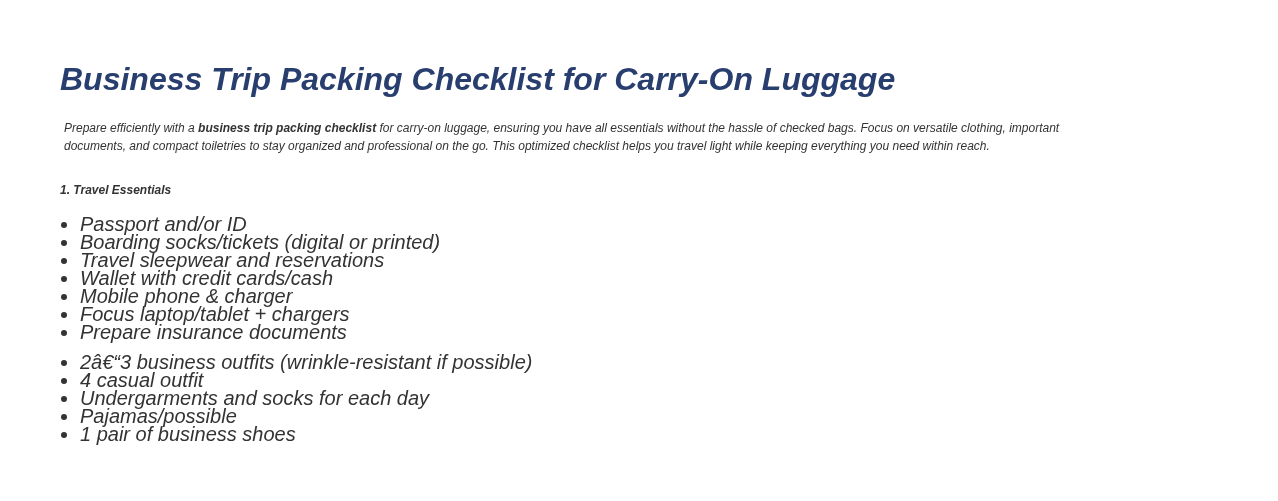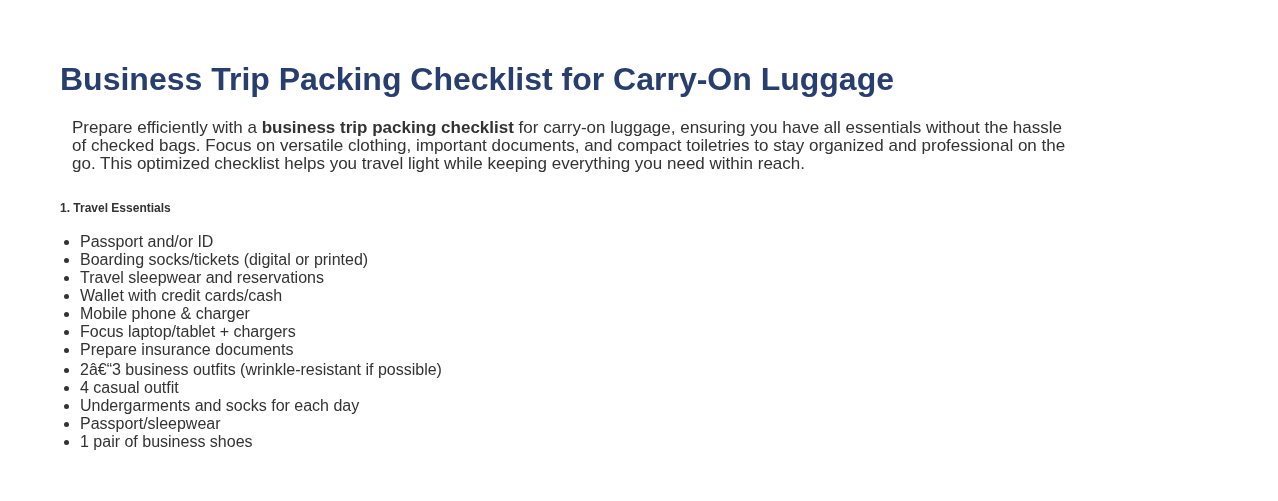--- a/index.html
+++ b/index.html
@@ -8,49 +8,50 @@
     background: #ffffff;
     font-family: "Liberation Sans", sans-serif;
     color: #333333;
   }
   .page {
     width: 1177px;
     height: 501px;
     overflow: hidden;
     background: #ffffff;
     position: relative;
+    font-style: italic;
   }
   .content {
     padding: 40px 86px 0 60px;
   }
   .page-title {
     font-size: 32px;
     font-weight: bold;
     color: #283e6e;
     margin: 21px 0;
     line-height: 1.15;
   }
   .intro {
-    font-size: 17px;
+    font-size: 12px;
     line-height: 18px;
-    margin: 16px 12px;
+    margin: 16px 4px;
     color: #333333;
   }
   .intro .bold { font-weight: bold; }
   .section-heading {
     font-size: 12px;
     font-weight: bold;
     line-height: 18px;
     margin: 26px 0 16px 0;
     color: #333333;
   }
   ul.checklist {
-    margin: 2px 0;
+    margin: 12px 0;
     padding-left: 20px;
-    font-size: 16px;
+    font-size: 20px;
     line-height: 18px;
     color: #333333;
   }
   ul.checklist li {
     margin: 0;
     padding-left: 0;
   }
 </style>
 </head>
 <body>
@@ -72,18 +73,18 @@
         <li>Mobile phone &amp; charger</li>
         <li>Focus laptop/tablet + chargers</li>
         <li>Prepare insurance documents</li>
       </ul>
 
 
     <ul class="checklist">
         <li>2â€“3 business outfits (wrinkle-resistant if possible)</li>
         <li>4 casual outfit</li>
         <li>Undergarments and socks for each day</li>
-        <li>Passport/sleepwear</li>
+        <li>Pajamas/possible</li>
         <li>1 pair of business shoes</li>
       </ul>
 
   </div>
 </div>
 
 </body></html>

